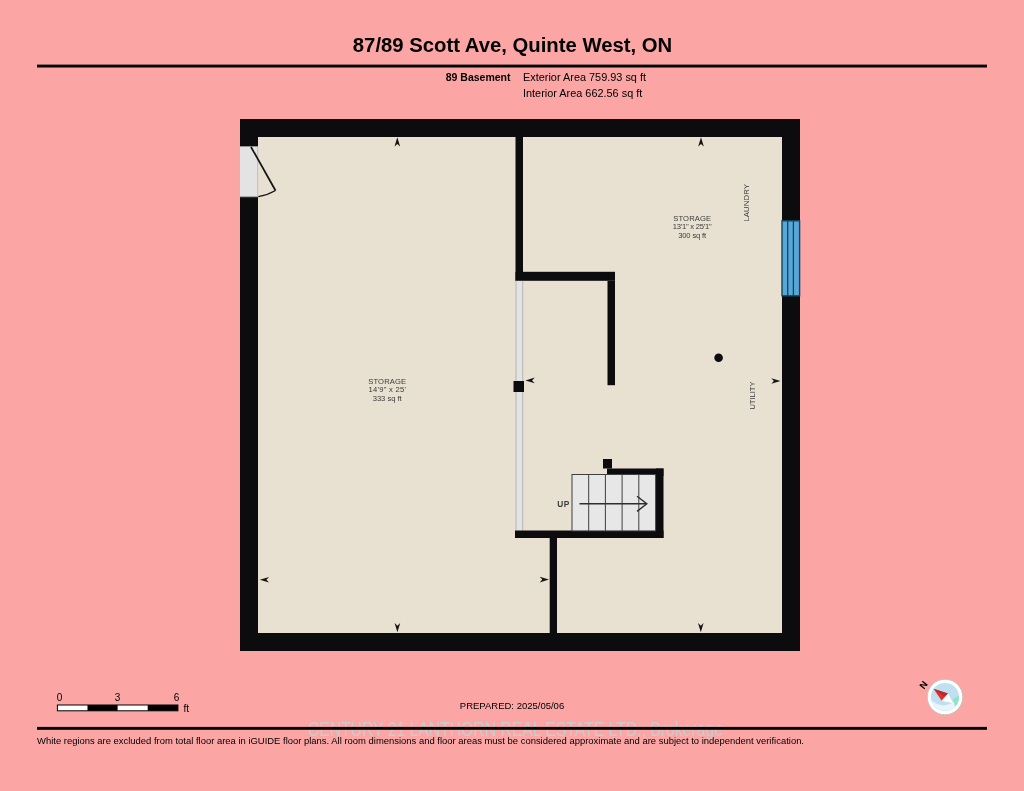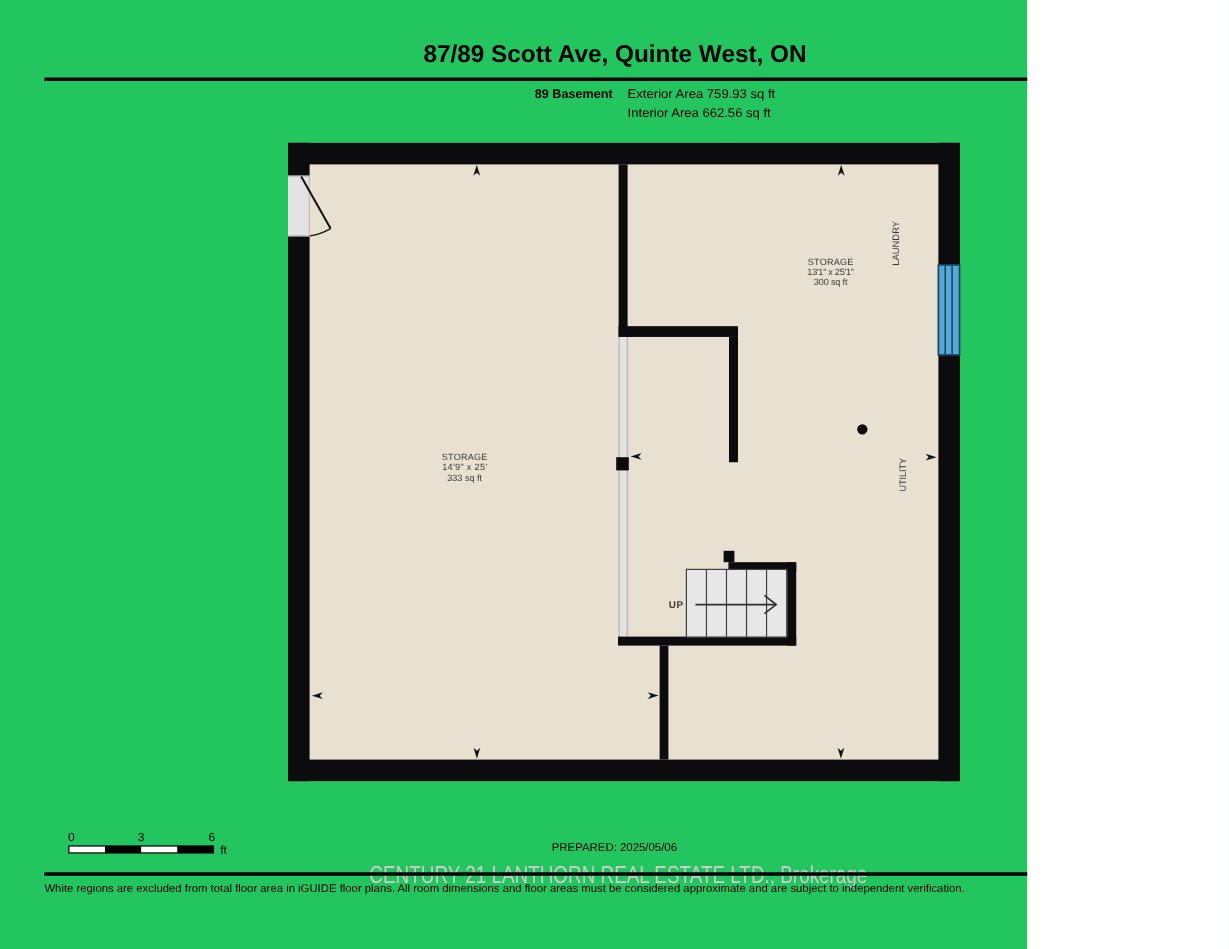--- a/index.html
+++ b/index.html
@@ -1,16 +1,16 @@
 <!DOCTYPE html>
 <html><head>
 <meta charset="utf-8">
 <style>
 html,body{margin:0;padding:0;background:#ffffff;}
-#page{position:relative;width:856px;height:791px;background:#22c55e;font-family:"Liberation Sans",sans-serif;overflow:hidden;text-align:center;}
+#page{position:relative;width:1024px;height:791px;background:#fca5a5;font-family:"Liberation Sans",sans-serif;overflow:hidden;text-align:center;}
 svg{position:absolute;left:0;top:0;}
 text{font-family:"Liberation Sans",sans-serif;}
 </style>
 </head>
 <body>
 <div id="page">
 <svg width="1024" height="791" viewBox="0 0 1024 791">
 
 <text x="515.3" y="736.2" font-size="20.5" fill="#cbcbcb" text-anchor="middle" textLength="415" lengthAdjust="spacingAndGlyphs">CENTURY 21 LANTHORN REAL ESTATE LTD., Brokerage</text>
 

